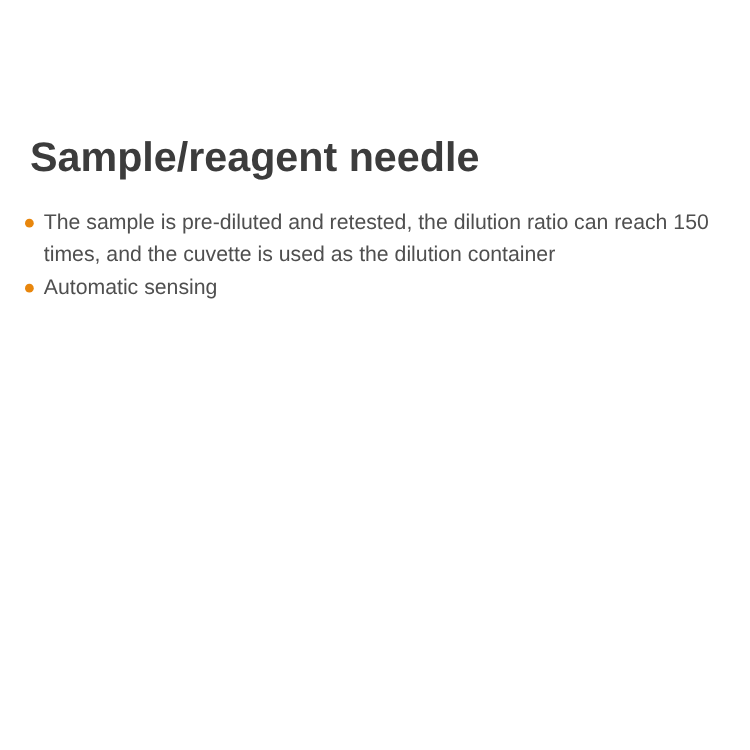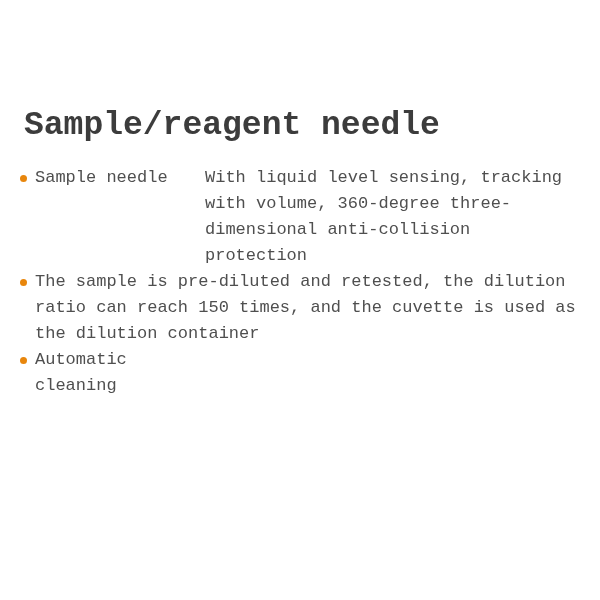--- a/index.html
+++ b/index.html
@@ -5,21 +5,21 @@
   html, body {
     margin: 0;
     padding: 0;
     background: #ffffff;
   }
   .page {
     position: relative;
     width: 600px;
     height: 600px;
     background: var(--bg-color, #ffffff);
-    font-family: Liberation Mono, monospace;
+    font-family: Liberation Sans, sans-serif;
     overflow: hidden;
   }
   .title {
     position: absolute;
     left: 24px;
     top: 108px;
     margin: 0;
     font-size: 33px;
     line-height: 1.1;
     font-weight: bold;
@@ -60,31 +60,26 @@
 </style>
 </head>
 <body>
 
 <div class="page">
 
   <h1 class="title">Sample/reagent needle</h1>
 
   <div class="feature-list">
 
-    <div class="feature-row">
-      <span class="bullet"></span>
-      <span class="feature-label">Sample needle</span>
-      <span class="feature-desc">With liquid level sensing, tracking with volume, 360-degree three-dimensional anti-collision protection</span>
-    </div>
 
     <div class="feature-row">
       <span class="bullet"></span>
       <span class="feature-desc">The sample is pre-diluted and retested, the dilution ratio can reach 150 times, and the cuvette is used as the dilution container</span>
     </div>
 
 
     <div class="feature-row">
       <span class="bullet"></span>
-      <span class="feature-label">Automatic cleaning</span>
+      <span class="feature-label">Automatic sensing</span>
     </div>
 
   </div>
 </div>
 
 </body></html>

